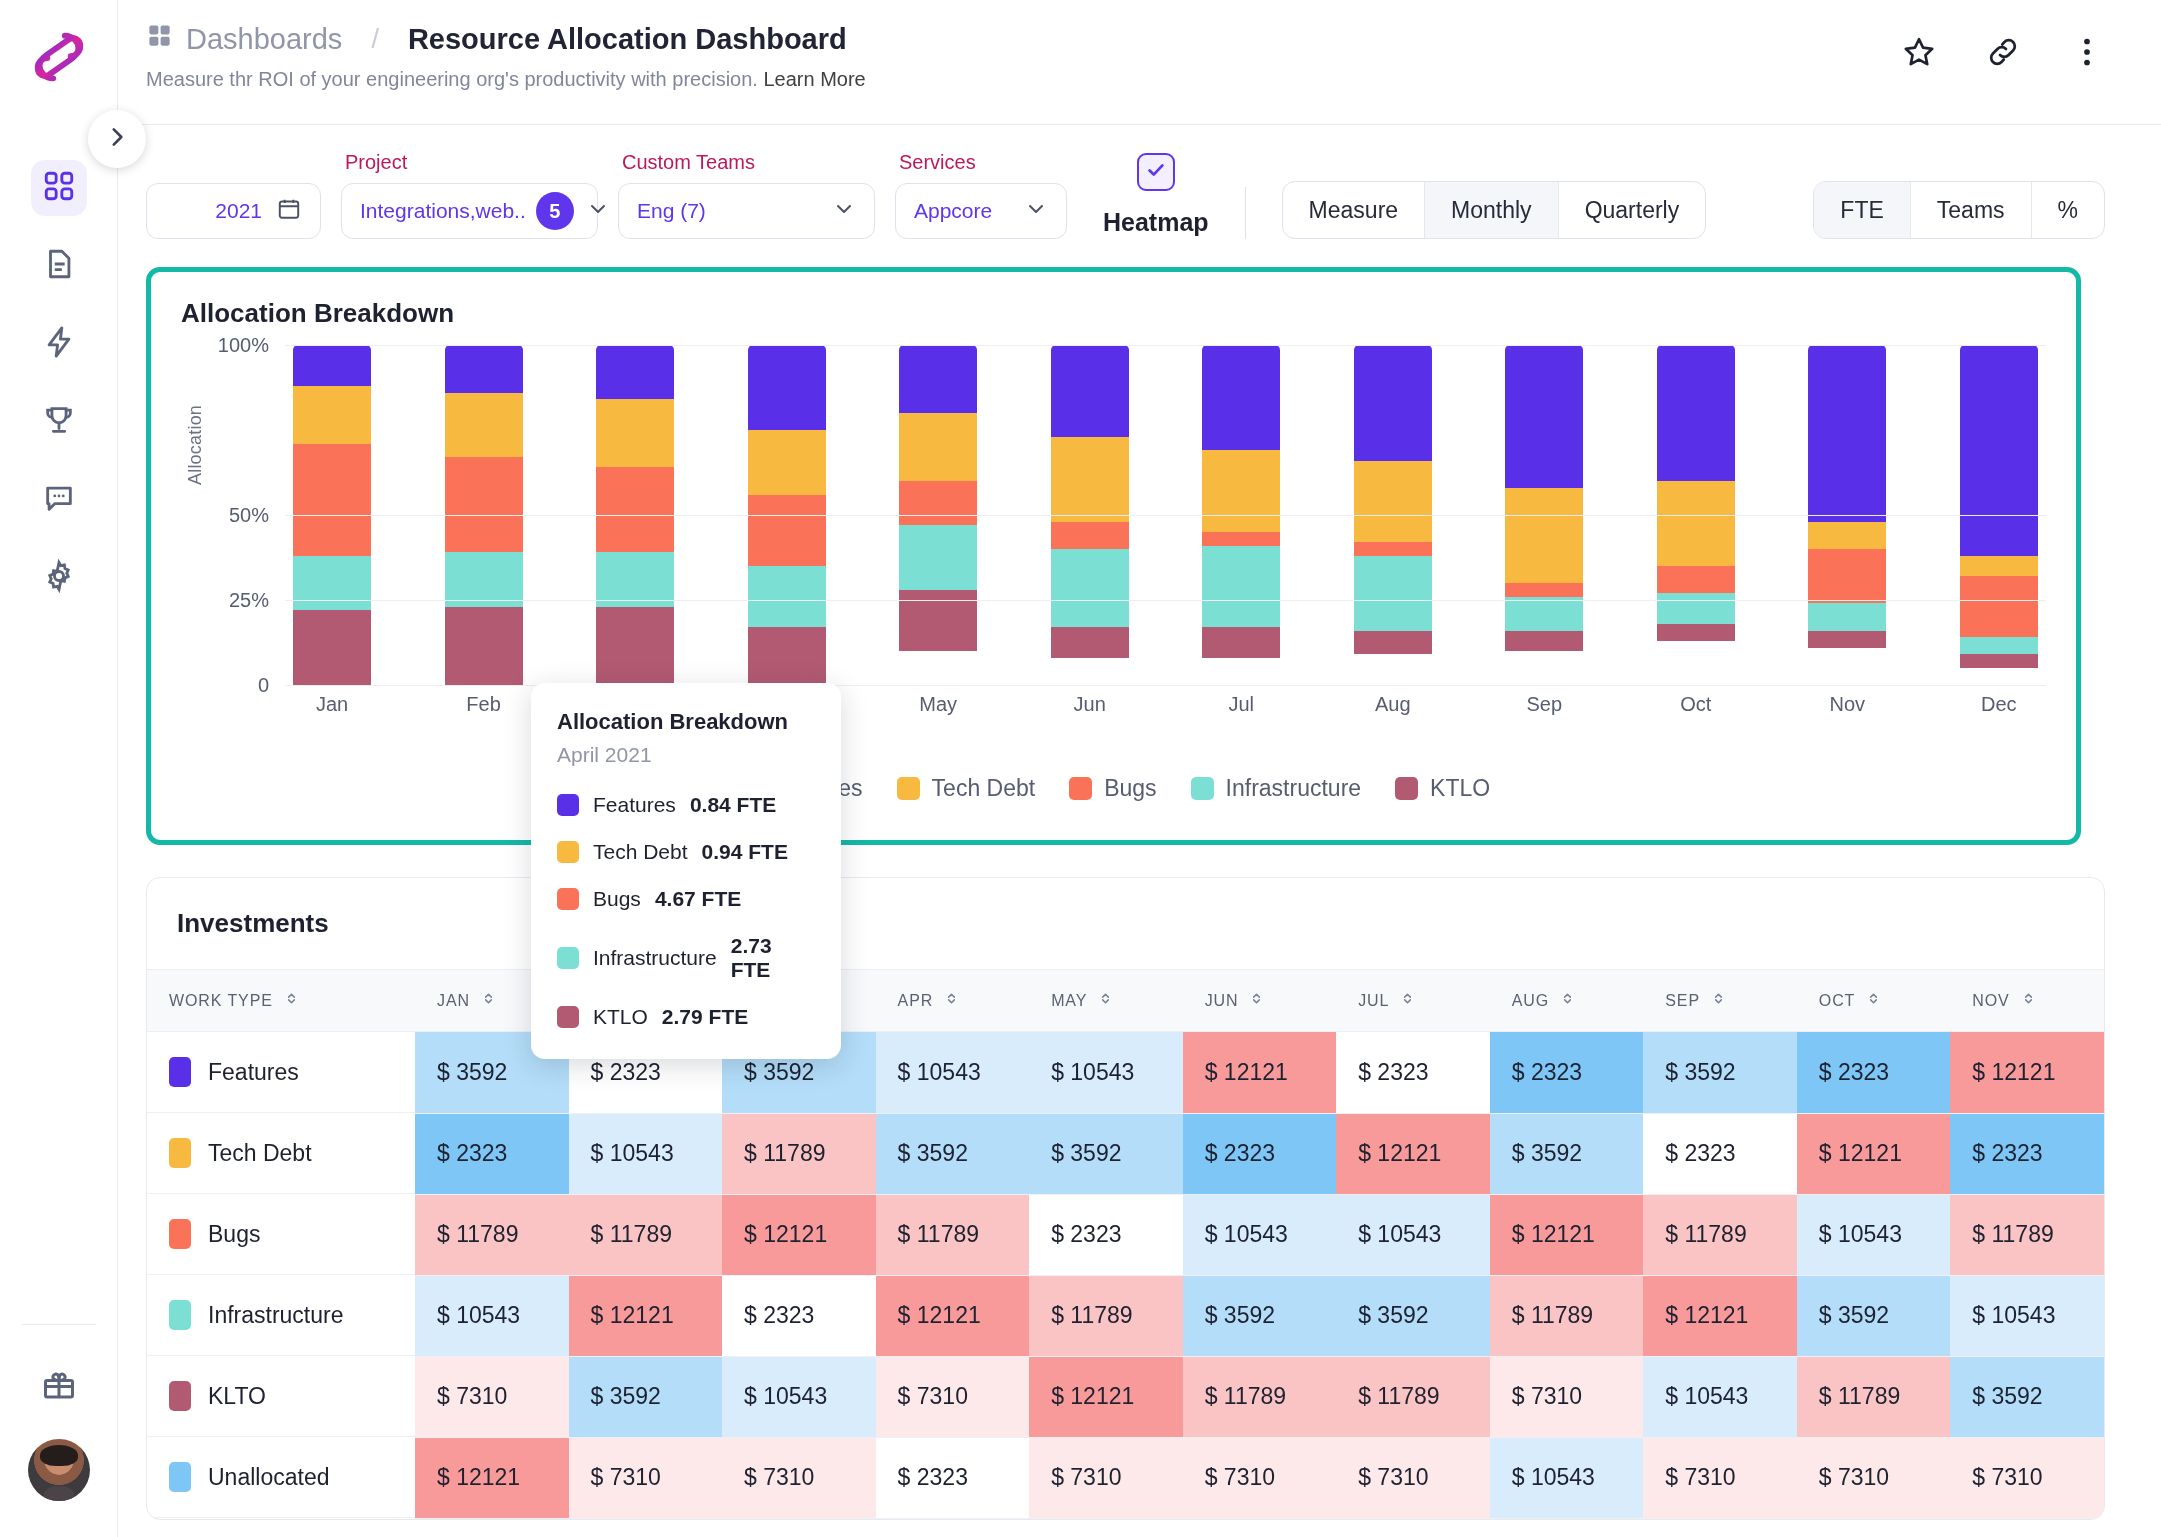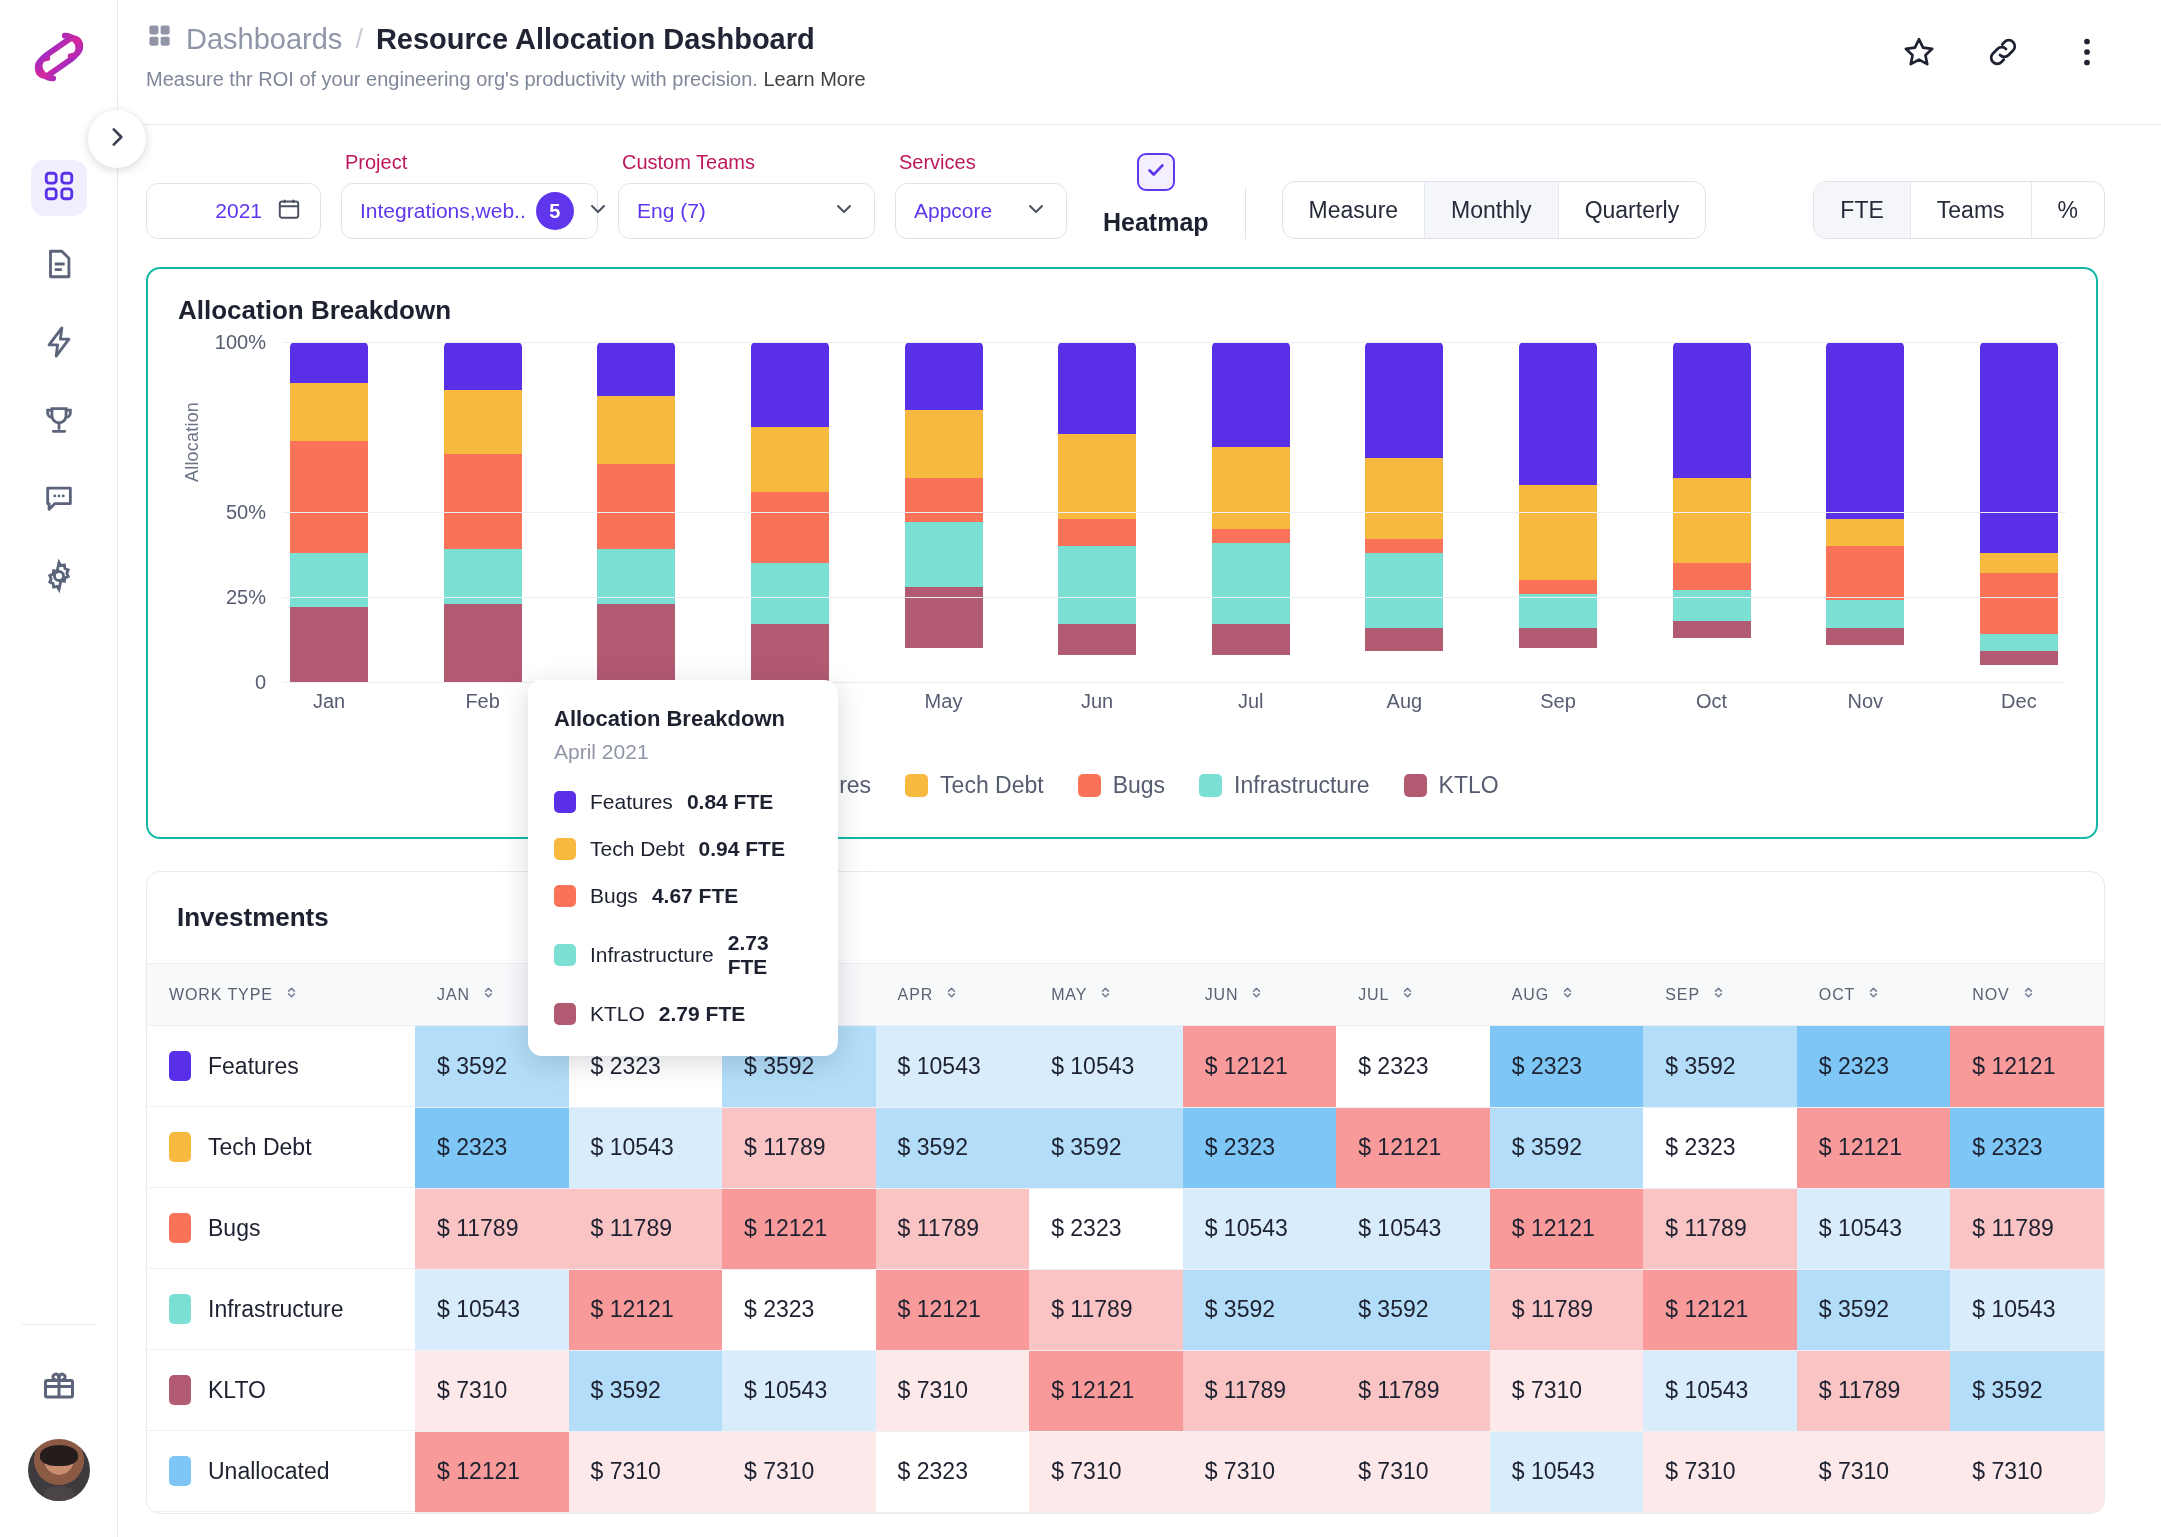--- a/index.html
+++ b/index.html
@@ -50,21 +50,21 @@
     background: #fff; box-shadow: 0 2px 10px rgba(30,35,60,.18);
     display: flex; align-items: center; justify-content: center;
     color: #3a4051; z-index: 40;
   }
 
   
   .main { flex: 1; height: 1537px; position: relative; overflow: hidden; }
 
   .topbar { height: 125px; border-bottom: 1px solid #e8eaef; padding: 22px 56px 0 28px;
             display: flex; justify-content: space-between; align-items: flex-start; }
-  .crumbline { display: flex; align-items: center; gap: 13px; }
+  .crumbline { display: flex; align-items: center; gap: 29px; }
   .crumb-root { display: flex; align-items: center; gap: 13px; color: #9096a8; font-size: 29px; }
   .crumb-sep { color: #c7cbd6; font-size: 27px; }
   .page-title { font-size: 29px; color: #202434; font-weight: 700; }
   .subtitle { margin-top: 12px; font-size: 20px; color: #80879a; }
   .subtitle a { color: #404040; text-decoration: none; }
   .top-actions { display: flex; align-items: center; gap: 48px; color: #1d2130; padding-top: 12px; }
 
   
   .filters { padding: 26px 56px 0 28px; display: flex; align-items: flex-end; gap: 20px; }
   .fgroup { display: flex; flex-direction: column; gap: 9px; }
@@ -91,21 +91,21 @@
   .heatmap-label { font-size: 25px; color: #1d2130; font-weight: 600; }
   .vdivider { width: 1px; height: 52px; background: #dfe2ea; margin: 0 16px; }
   .segmented { display: flex; border: 1px solid #dfe2ea; border-radius: 13px; overflow: hidden; height: 58px; background: #fff; }
   .segmented > div { display: flex; align-items: center; justify-content: center; font-size: 23px;
                      color: #262b3a; padding: 0 26px; border-right: 1px solid #e4e7ee; }
   .segmented > div:last-child { border-right: none; }
   .segmented > div.sel { background: #f5f6f9; }
   .seg-right { margin-left: auto; display: flex; gap: 34px; padding-bottom: 0; }
 
   
-  .card { margin: 28px 63px 0 28px; border: 2px solid #14b8a6; border-radius: 14px; background: #fff; }
+  .card { margin: 28px 80px 0 28px; border: 5px solid #14b8a6; border-radius: 14px; background: #fff; }
   .card-title { font-size: 26px; font-weight: 700; color: #1d2130; padding: 26px 0 0 30px; }
   .chart-area { position: relative; height: 400px; margin: 16px 30px 0 30px; }
   .ylabel { position: absolute; left: 4px; top: 140px; transform: rotate(-90deg); transform-origin: left top;
             font-size: 18px; color: #6c7386; letter-spacing: .2px; }
   .yticks { position: absolute; left: 26px; top: 0; width: 72px; height: 340px; }
   .ytick { position: absolute; right: 10px; font-size: 20px; color: #565d70; transform: translateY(-50%); }
   .plot { position: absolute; left: 104px; right: 0; top: 0; height: 340px; }
   .gridline { position: absolute; left: 0; right: 0; height: 1px; background: #eceef3; }
   .bars { position: absolute; inset: 0; display: flex; justify-content: space-between; align-items: flex-end; padding: 0 8px; }
   .barcol { width: 78px; height: 100%; display: flex; flex-direction: column; justify-content: flex-end; }

